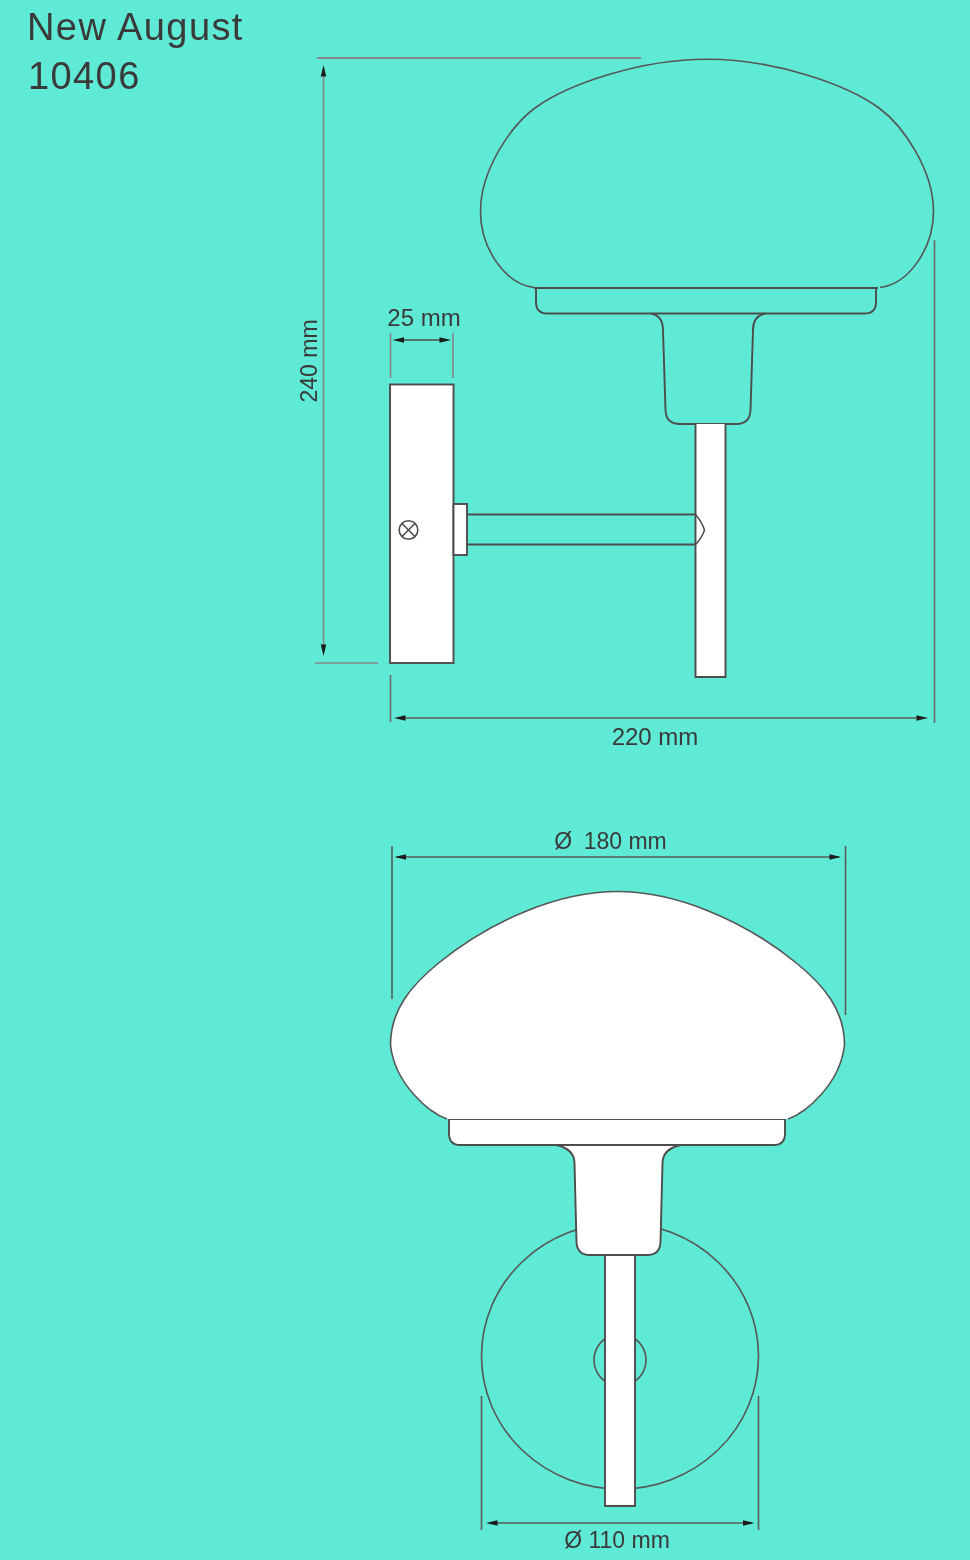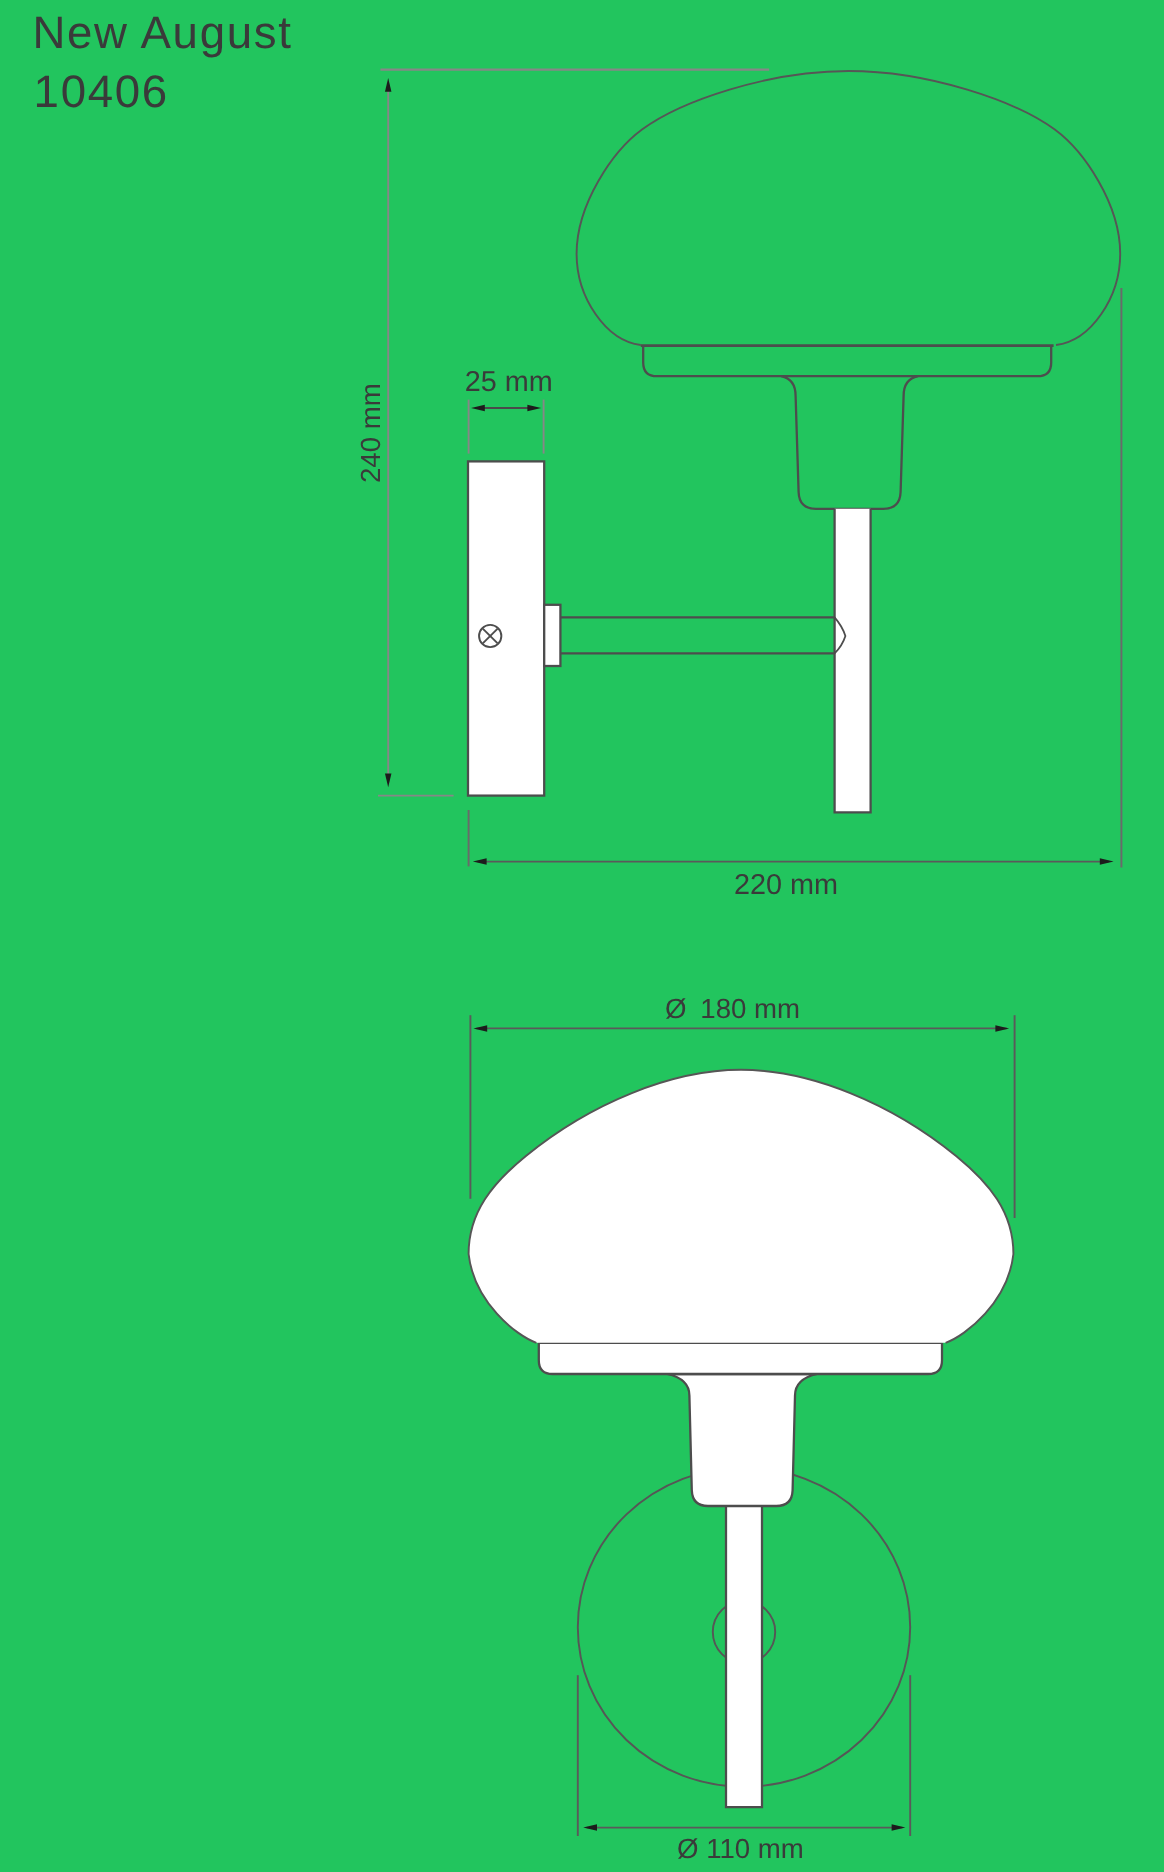--- a/index.html
+++ b/index.html
@@ -1,16 +1,16 @@
 <!DOCTYPE html>
 <html><head>
 <meta charset="utf-8">
 <style>
   html,body{margin:0;padding:0;background:#ffffff;}
-  #page{width:970px;height:1560px;position:relative;background:#22c55e;
+  #page{width:970px;height:1560px;position:relative;background:#5eead4;
         font-family:"Liberation Sans", sans-serif;}
   svg{position:absolute;left:0;top:0;}
   text{fill:#3a3a3a;}
 </style>
 </head>
 <body>
 <div id="page">
 <svg width="970" height="1560" viewBox="0 0 970 1560">
 
   <text x="27" y="40" font-size="38" letter-spacing="1.4">New August</text>

